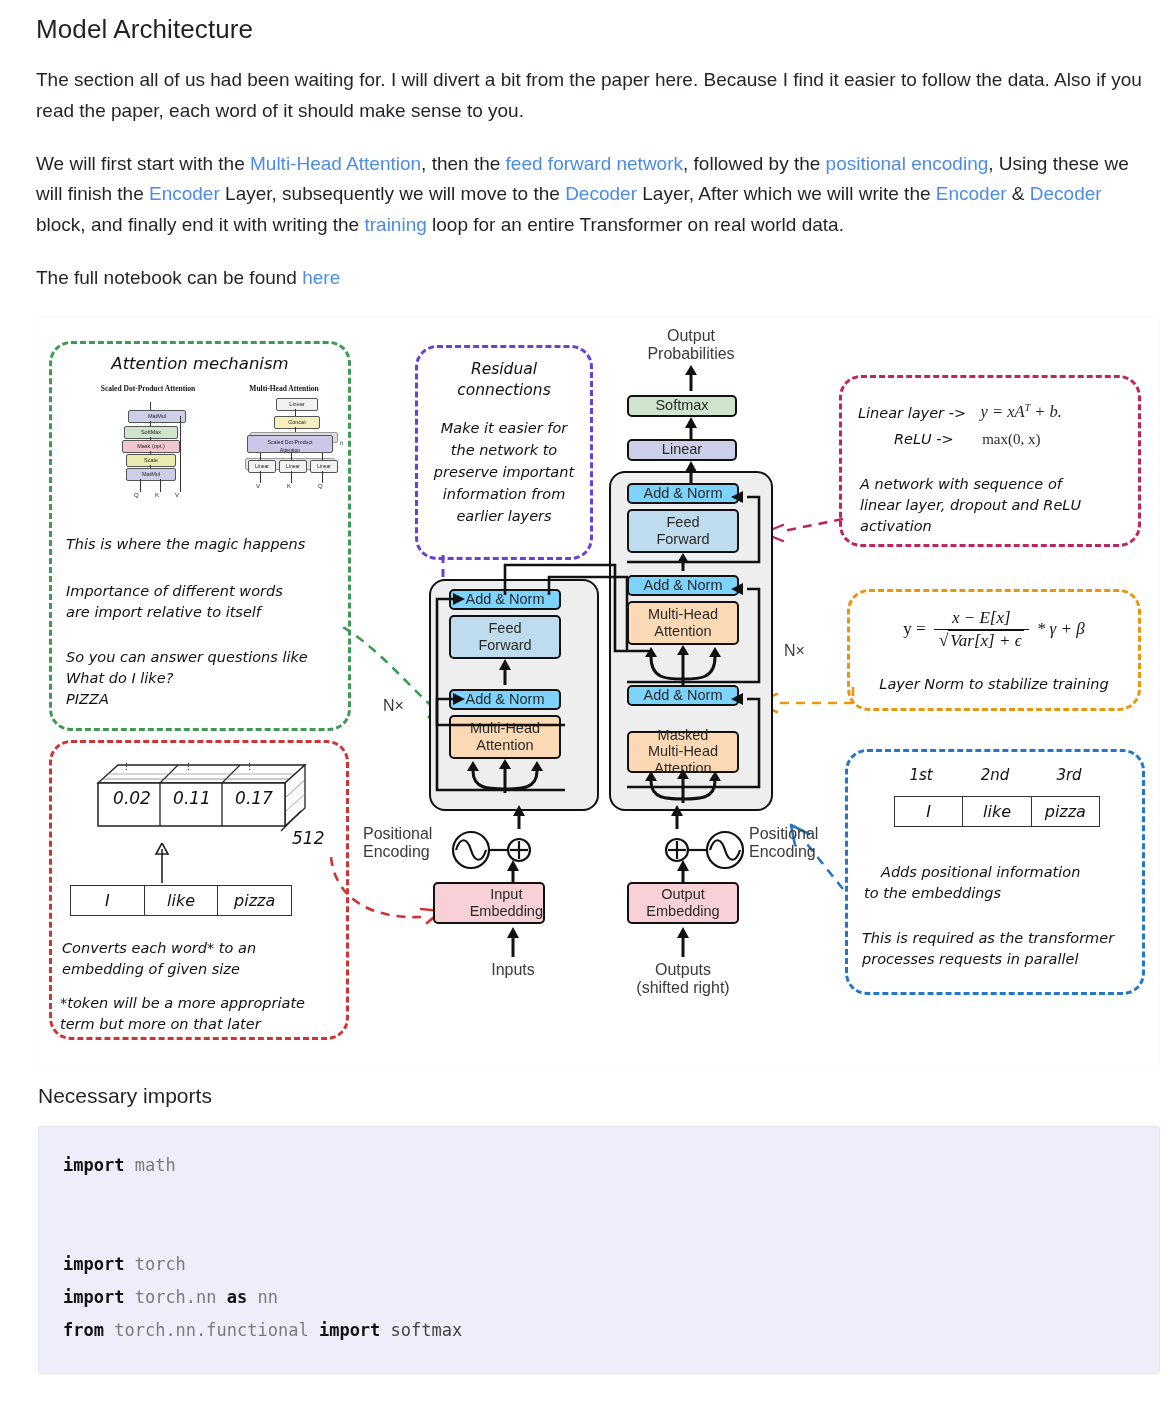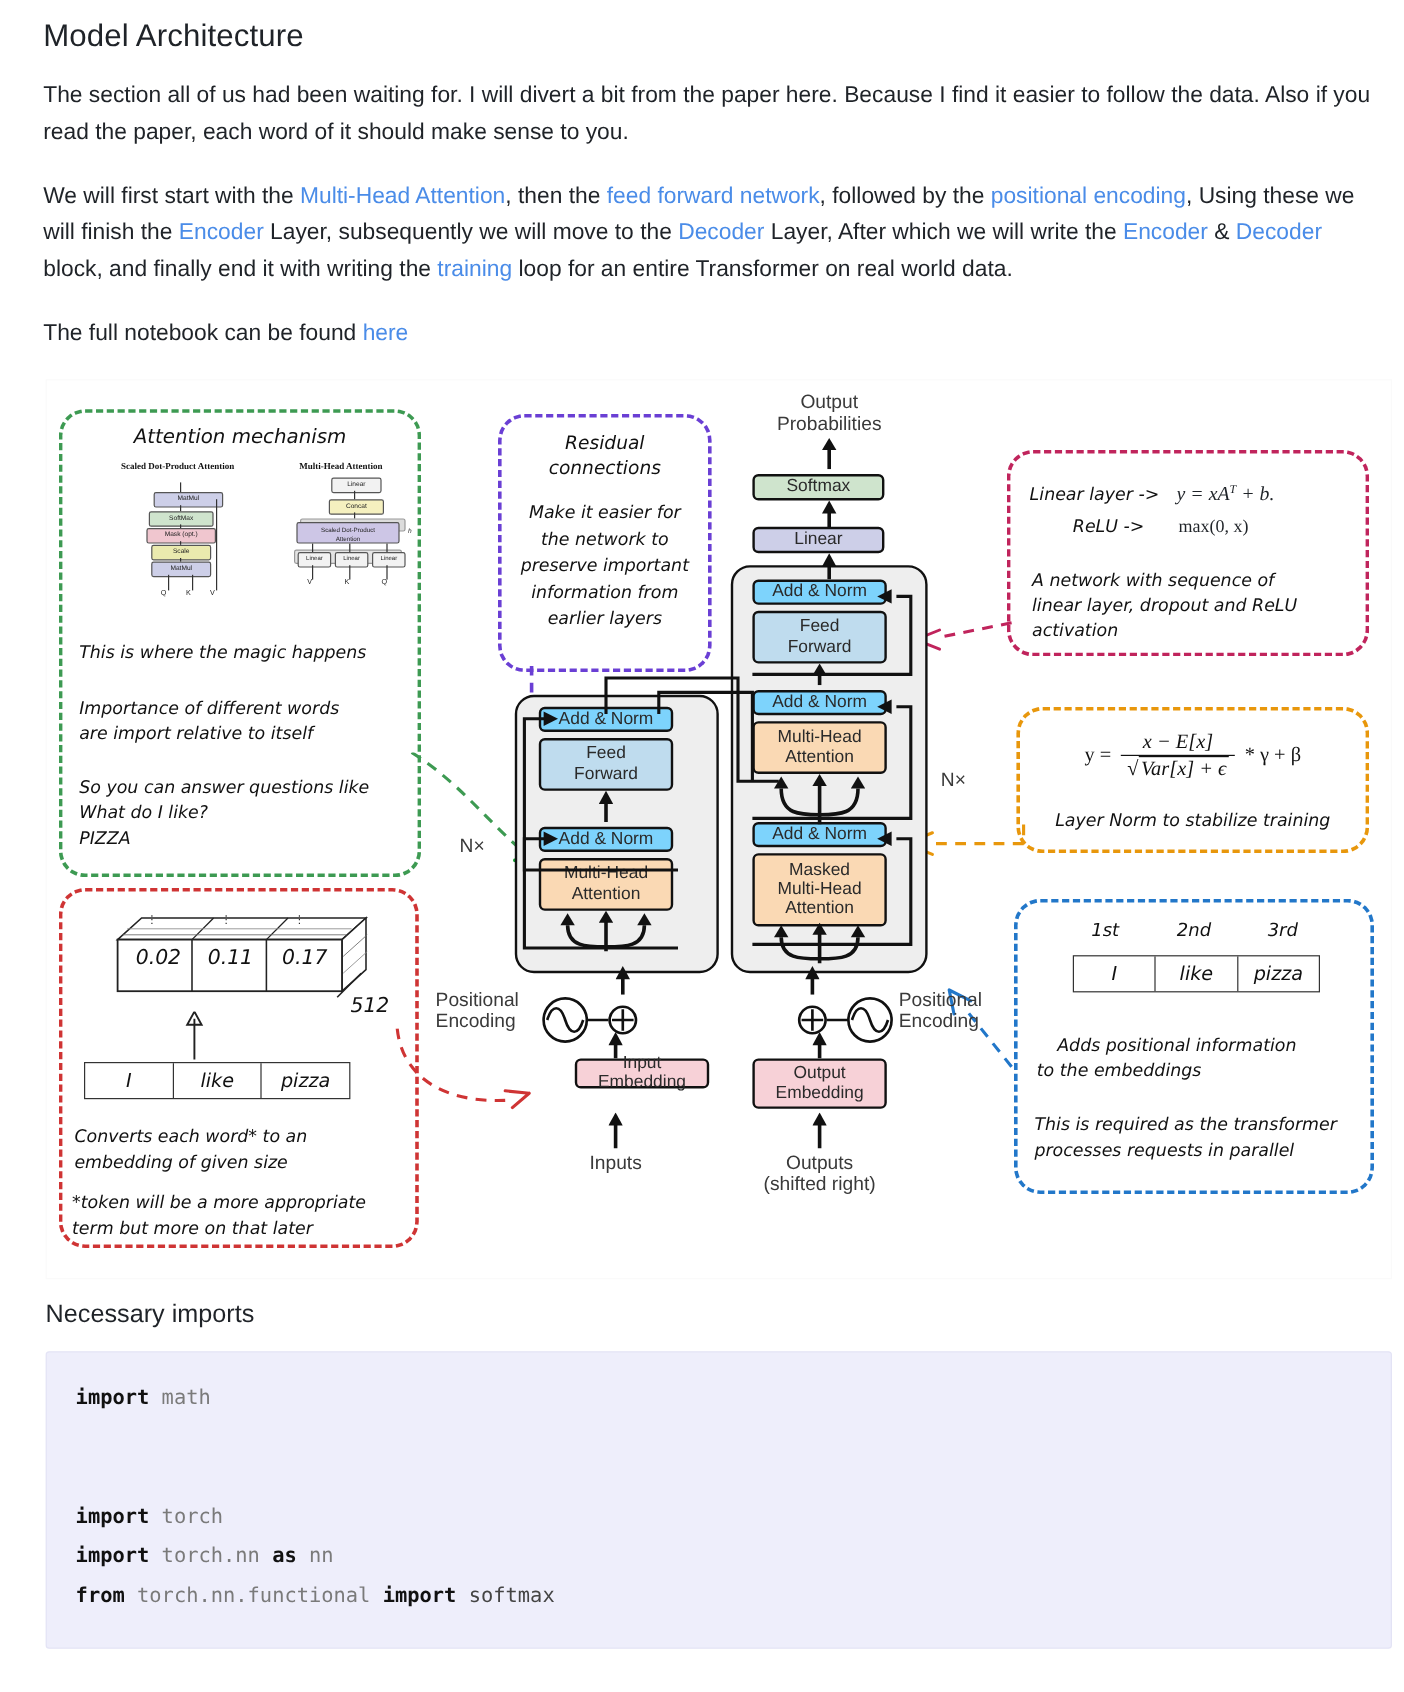--- a/index.html
+++ b/index.html
@@ -248,21 +248,21 @@
       <path d="M24,20 L44,12 M24,20 L44,28" stroke="#c0245c" stroke-width="2.4" fill="none" stroke-linecap="round"></path>
     </svg>
 
     <div class="note note-orange" style="left:808px;top:272px;width:294px;height:122px;">
       <div class="abs" style="left:0;right:0;top:16px;text-align:center;font-family:'Liberation Serif',serif;font-size:17px;color:#111;">
         <span style="display:inline-block;vertical-align:middle;">y =</span>
         <span style="display:inline-block;vertical-align:middle;text-align:center;margin:0 4px;">
           <span style="display:block;border-bottom:1.4px solid #111;padding:0 5px 1px 5px;font-style:italic;">x − E[x]</span>
           <span style="display:block;padding:1px 5px 0 5px;font-style:italic;">√<span style="border-top:1.2px solid #111;padding:0 2px;">Var[x] + ϵ</span></span>
         </span>
-        <span style="display:inline-block;vertical-align:middle;">* γ + β</span>
+        <span style="display:inline-block;vertical-align:middle;font-style:italic;">* γ + β</span>
       </div>
       <div class="ntext" style="position:absolute;left:0;right:0;top:82px;text-align:center;">Layer Norm to stabilize training</div>
     </div>
     <svg class="abs" width="130" height="36" viewBox="0 0 130 36" style="left:690px;top:368px;">
       <path d="M124,2 L124,18 L48,18" stroke="#e8970c" stroke-width="2.6" stroke-dasharray="9 7" fill="none"></path>
       <path d="M26,18 L48,9 M26,18 L48,27" stroke="#e8970c" stroke-width="2.6" fill="none" stroke-linecap="round"></path>
     </svg>
 
     <div class="note note-blue" style="left:806px;top:432px;width:300px;height:246px;">
       <div class="abs" id="posenc-ord" style="left:36px;top:14px;width:222px;display:flex;">
@@ -329,21 +329,21 @@
       <line x1="6" y1="18" x2="6" y2="8" stroke="#111" stroke-width="3"></line>
             <polygon points="6,0 0,10 12,10" fill="#111"></polygon>
     </svg>
 
     <div class="tbox c-yellow" style="left:588px;top:258px;width:112px;height:21px;">Add &amp; Norm</div>
     <div class="tbox c-orange" style="left:588px;top:284px;width:112px;height:44px;">
       <div><span>Multi-Head</span><br><span>Attention</span></div>
     </div>
 
     <div class="tbox c-yellow" style="left:588px;top:368px;width:112px;height:21px;">Add &amp; Norm</div>
-    <div class="tbox c-orange" style="left:588px;top:394px;width:112px;height:61px;">
+    <div class="tbox c-orange" style="left:588px;top:414px;width:112px;height:42px;">
       <div><span>Masked</span><br><span>Multi-Head</span><br><span>Attention</span></div>
     </div>
 
     <svg class="abs" width="180" height="340" viewBox="0 0 180 340" style="left:560px;top:150px;pointer-events:none;">
       <path d="M148,30 L160,30 L160,95 L28,95" stroke="#111" stroke-width="2.6" fill="none"></path>
       <path d="M148,122 L160,122 L160,215 L28,215" stroke="#111" stroke-width="2.6" fill="none"></path>
       <path d="M148,232 L160,232 L160,320 L28,320" stroke="#111" stroke-width="2.6" fill="none"></path>
       <polygon points="132,30 144,24 144,36" fill="#111"></polygon>
       <polygon points="132,122 144,116 144,128" fill="#111"></polygon>
       <polygon points="132,232 144,226 144,238" fill="#111"></polygon>
@@ -428,21 +428,21 @@
       <line x1="28" y1="21" x2="46" y2="21" stroke="#111" stroke-width="2.2"></line>
       <circle cx="16" cy="21" r="11" fill="#fff" stroke="#111" stroke-width="2.2"></circle>
       <line x1="7" y1="21" x2="25" y2="21" stroke="#111" stroke-width="2.2"></line>
       <line x1="16" y1="12" x2="16" y2="30" stroke="#111" stroke-width="2.2"></line>
     </svg>
     <svg class="abs" width="12" height="24" viewBox="0 0 12 24" style="left:632px;top:488px;">
       <line x1="6" y1="24" x2="6" y2="9" stroke="#111" stroke-width="3"></line>
             <polygon points="6,0 0,11 12,11" fill="#111"></polygon>
     </svg>
 
-    <div class="tbox c-pink" style="left:440px;top:565px;width:112px;height:25px;">
+    <div class="tbox c-pink" style="left:394px;top:565px;width:112px;height:42px;justify-content:flex-end;">
       <div><span>Input</span><br><span>Embedding</span></div>
     </div>
     <svg class="abs" width="12" height="22" viewBox="0 0 12 22" style="left:468px;top:543px;">
       <line x1="6" y1="22" x2="6" y2="9" stroke="#111" stroke-width="3"></line>
             <polygon points="6,0 0,11 12,11" fill="#111"></polygon>
     </svg>
     <svg class="abs" width="12" height="30" viewBox="0 0 12 30" style="left:468px;top:610px;">
       <line x1="6" y1="30" x2="6" y2="10" stroke="#111" stroke-width="3"></line>
             <polygon points="6,0 0,11 12,11" fill="#111"></polygon>
     </svg>

